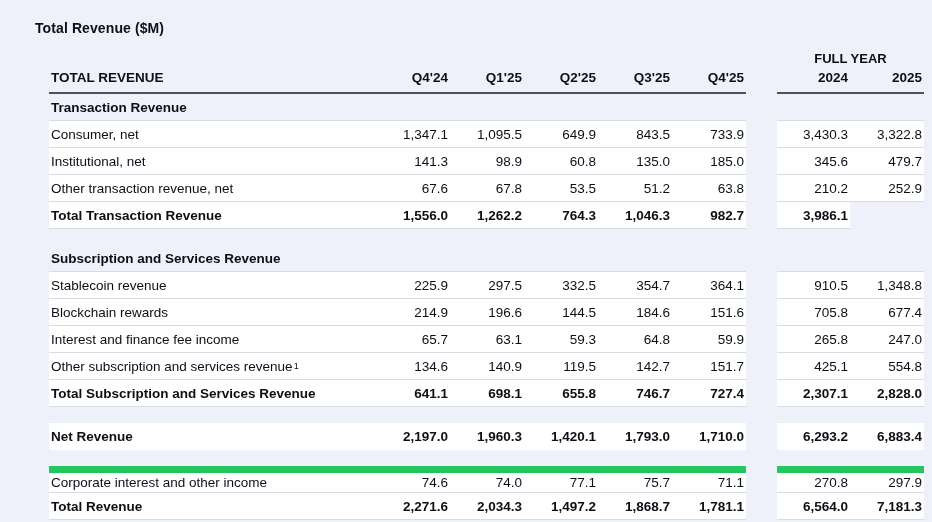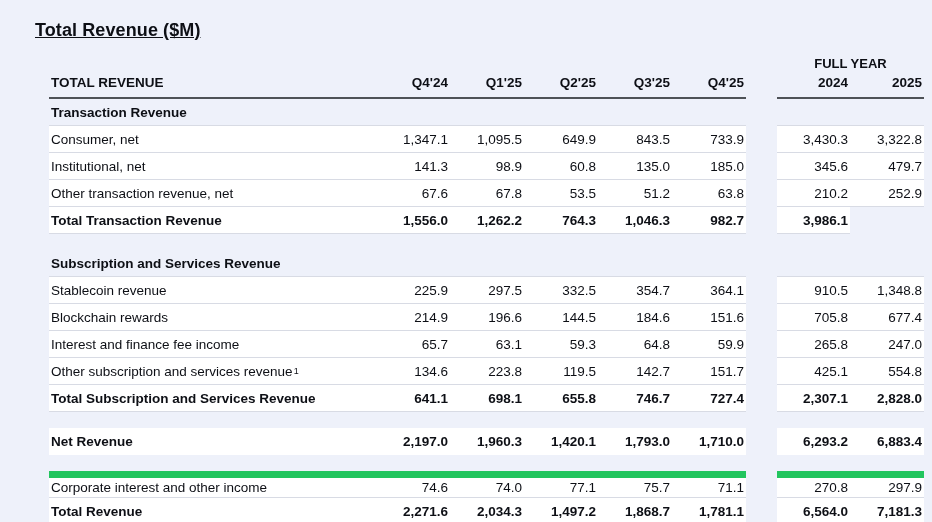--- a/index.html
+++ b/index.html
@@ -5,23 +5,22 @@
   html, body { margin: 0; padding: 0; }
   body {
     width: 932px; height: 522px;
     background: #eef1fa;
     font-family: "Liberation Sans", "DejaVu Sans", sans-serif;
     color: #0d0f15;
     overflow: hidden;
   }
   .page { padding: 14px 24px 0 33px; }
   .title {
-    font-size: 18px; font-weight: bold; margin: 6px 0 14px 2px;
+    font-size: 14px; font-weight: bold; margin: 6px 0 14px 2px;
     letter-spacing: 0.1px;
-    text-decoration: underline;
   }
   .table-wrap { width: 875px; margin-left: 16px; }
   .grid {
     display: grid;
     grid-template-columns: 327px 74px 74px 74px 74px 74px 31px 73px 74px;
     align-items: center;
   }
   .fy-row { height: 18px; }
   .fy-label {
     grid-column: 8 / 10;
@@ -194,21 +193,21 @@
           <div class="cell gutter"></div>
           <div class="cell">265.8</div>
           <div class="cell">247.0</div>
         </div>
         <div class="grid row data rb">
           <div class="cell label">
             <span>Other subscription and services revenue</span>
             <sup>1</sup>
           </div>
           <div class="cell">134.6</div>
-          <div class="cell">223.8</div>
+          <div class="cell">140.9</div>
           <div class="cell">119.5</div>
           <div class="cell">142.7</div>
           <div class="cell">151.7</div>
           <div class="cell gutter"></div>
           <div class="cell">425.1</div>
           <div class="cell">554.8</div>
         </div>
         <div class="grid row total bold rb">
           <div class="cell label">
             <span>Total Subscription and Services Revenue</span>

